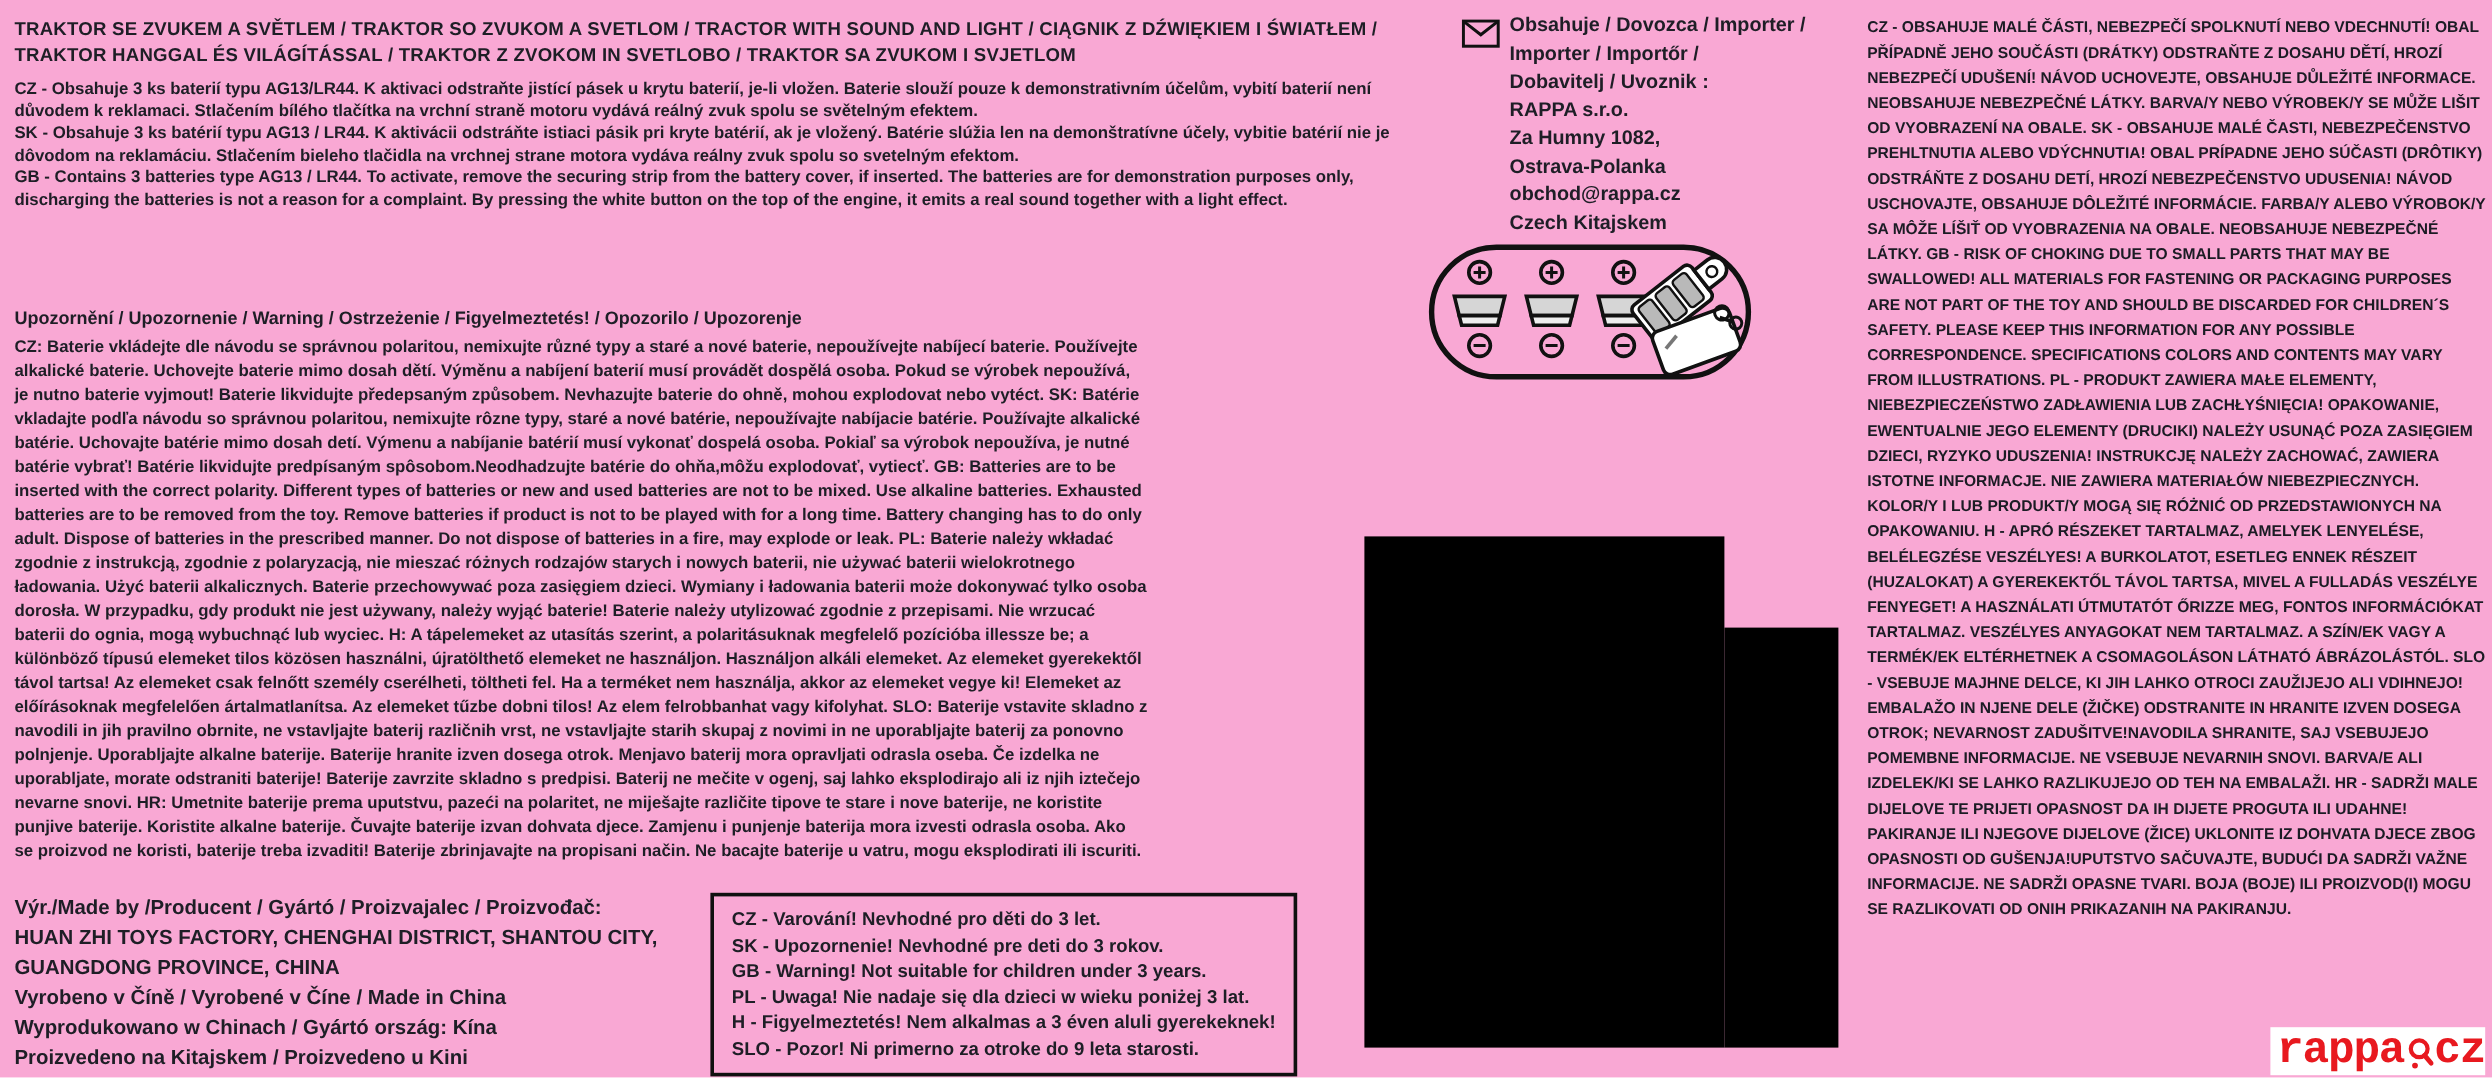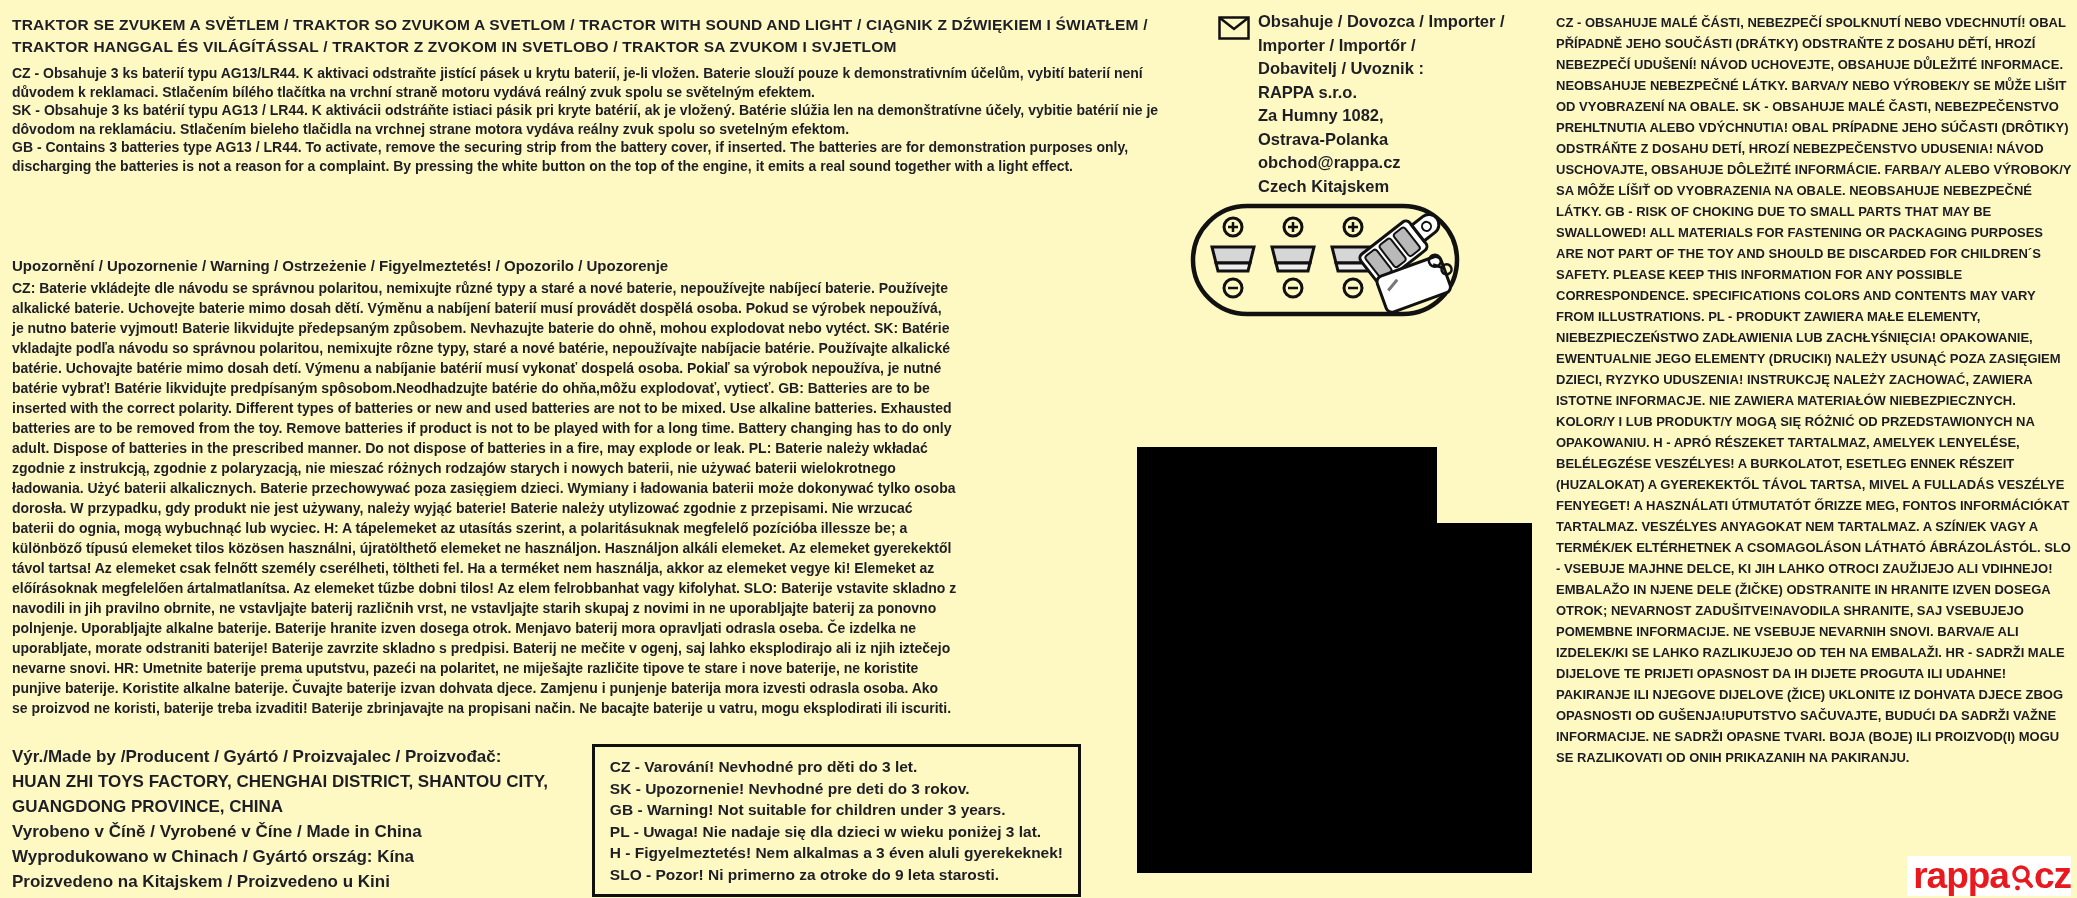--- a/index.html
+++ b/index.html
@@ -1,16 +1,16 @@
 <!DOCTYPE html>
 <html><head>
 <meta charset="utf-8">
 <style>
   html,body{margin:0;padding:0;background:#ffffff;}
-  .page{position:relative;width:2077px;height:898px;background:#fef9c3;overflow:hidden;
+  .page{position:relative;width:2077px;height:898px;background:#f9a8d4;overflow:hidden;
         font-family:"Liberation Sans",sans-serif;color:#1e1e26;font-weight:bold;}
   p{margin:0;}
   
   .left-col{position:absolute;left:12px;top:14px;width:1165px;}
   .title{font-size:15.5px;line-height:22px;letter-spacing:.2px;}
   .intro{font-size:14px;line-height:18.5px;margin-top:6px;}
   .warn-header{font-size:15px;line-height:20px;margin-top:81px;}
   .warn-body{font-size:14px;line-height:20px;width:945px;margin-top:2px;}
   .bottom-row{display:flex;align-items:flex-start;gap:44px;margin-top:26px;}
   .mfg{font-size:17px;line-height:25px;white-space:nowrap;}
@@ -18,21 +18,21 @@
   
   .envelope{position:absolute;left:1218px;top:16px;}
   .importer{position:absolute;left:1258px;top:10px;width:260px;font-size:16.5px;line-height:23.5px;}
   .battery-diagram{position:absolute;left:1190px;top:203px;}
   .blackrect-a{position:absolute;left:1137px;top:447px;width:300px;height:426px;background:#000;}
   .blackrect-b{position:absolute;left:1437px;top:523px;width:95px;height:350px;background:#000;}
   
   .right-col{position:absolute;left:1556px;top:12px;width:516px;font-size:13px;line-height:21px;color:#1b1b24;}
   
   .logo{position:absolute;right:6px;bottom:2px;display:flex;align-items:center;background:#fff;padding-left:6px;}
-  .logo-text{font-size:37px;font-weight:bold;letter-spacing:-1px;color:#e8191f;line-height:40px;}
+  .logo-text{font-size:37px;font-weight:bold;letter-spacing:-1px;color:#e8191f;line-height:40px;font-family:Liberation Mono, monospace;}
   .logo-mag{margin:8px 1px 0 2px;}
 </style>
 </head>
 <body>
 
 <div class="page">
 
   <div class="left-col">
     <p class="title">TRAKTOR SE ZVUKEM A SVĚTLEM / TRAKTOR SO ZVUKOM A SVETLOM / TRACTOR WITH SOUND AND LIGHT / CIĄGNIK Z DŹWIĘKIEM I ŚWIATŁEM / TRAKTOR HANGGAL ÉS VILÁGÍTÁSSAL / TRAKTOR Z ZVOKOM IN SVETLOBO / TRAKTOR SA ZVUKOM I SVJETLOM</p>
     <div class="intro">

